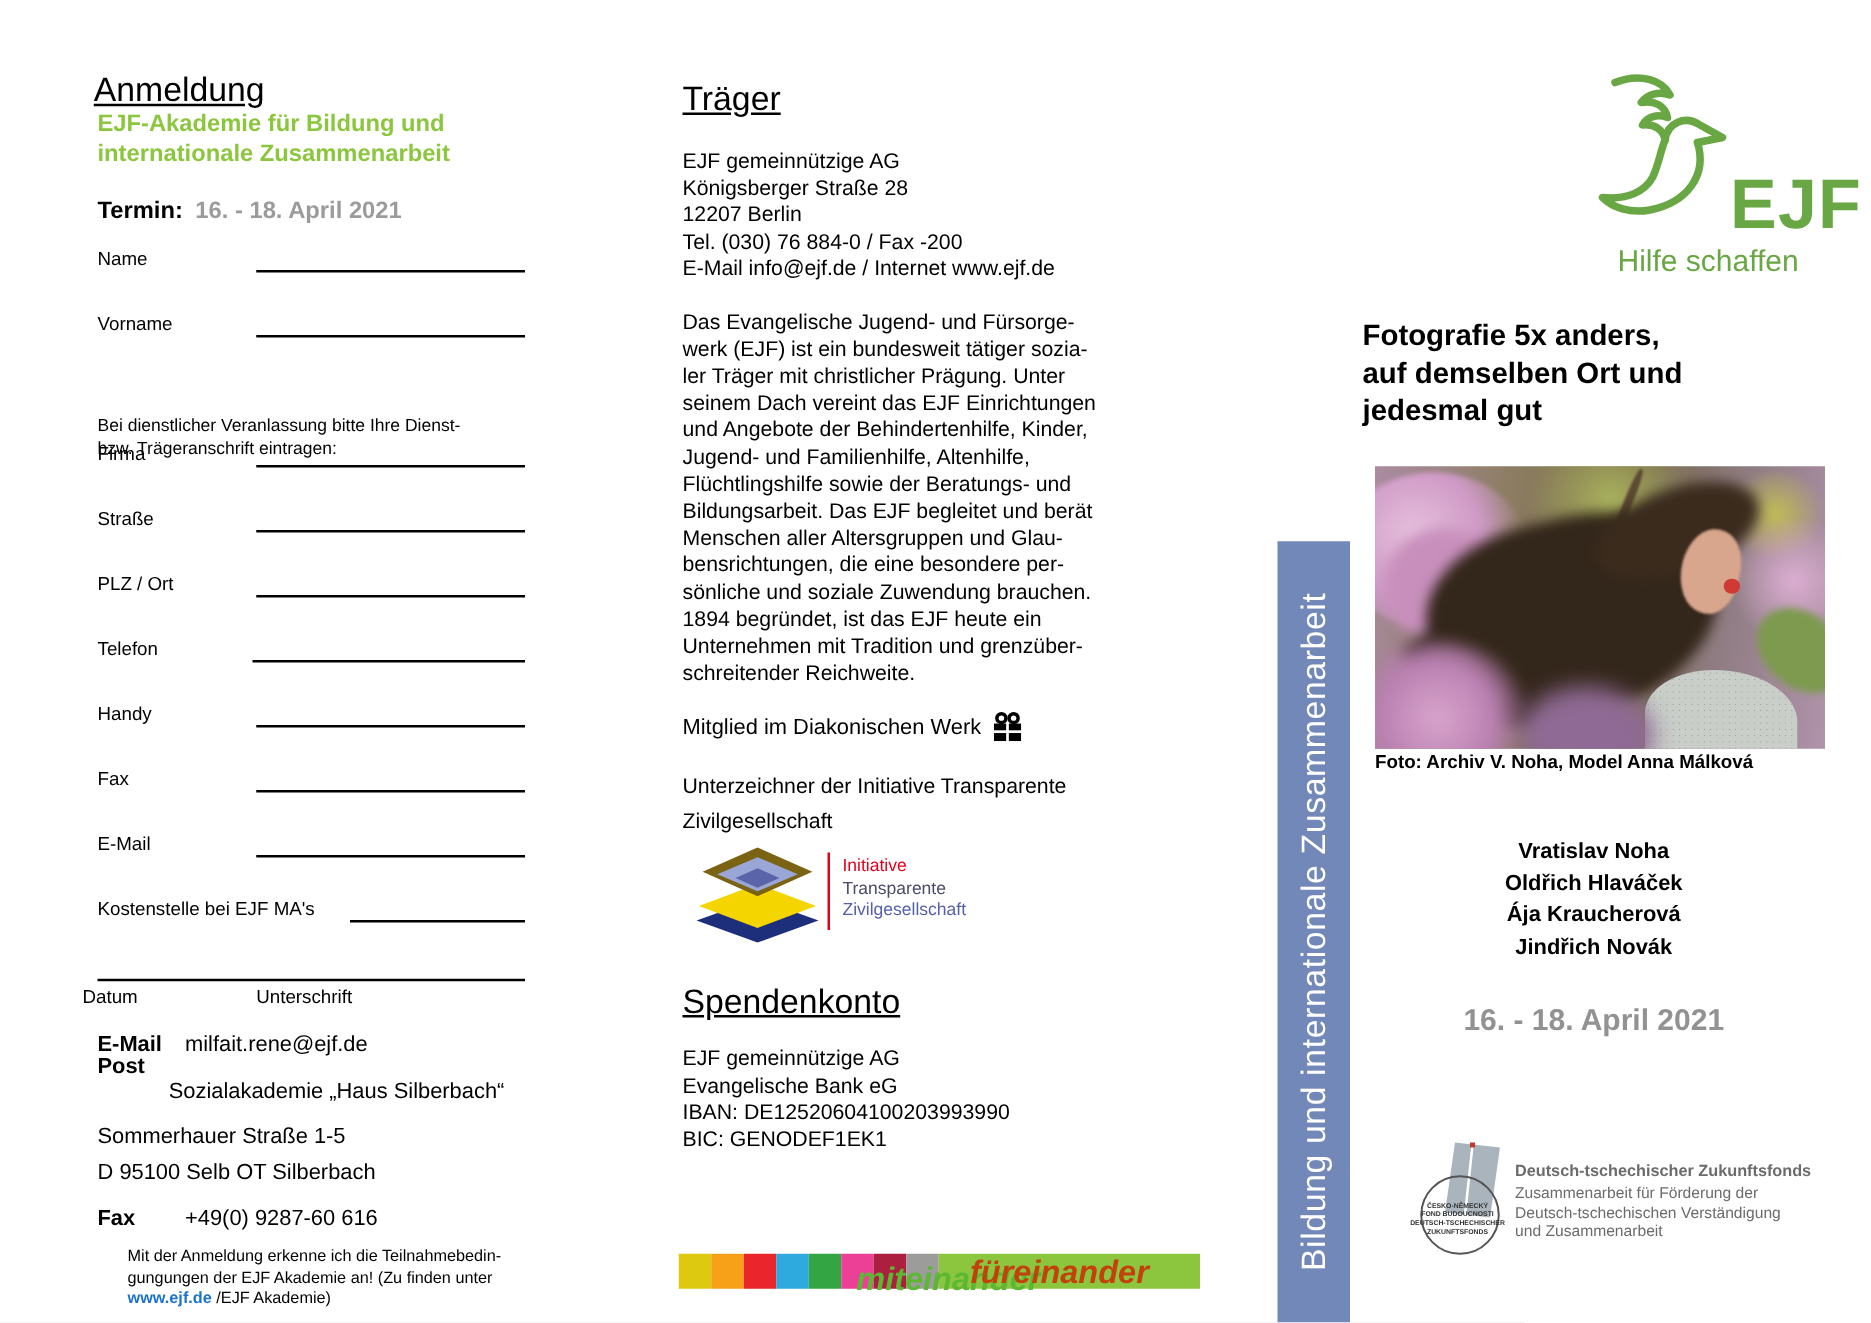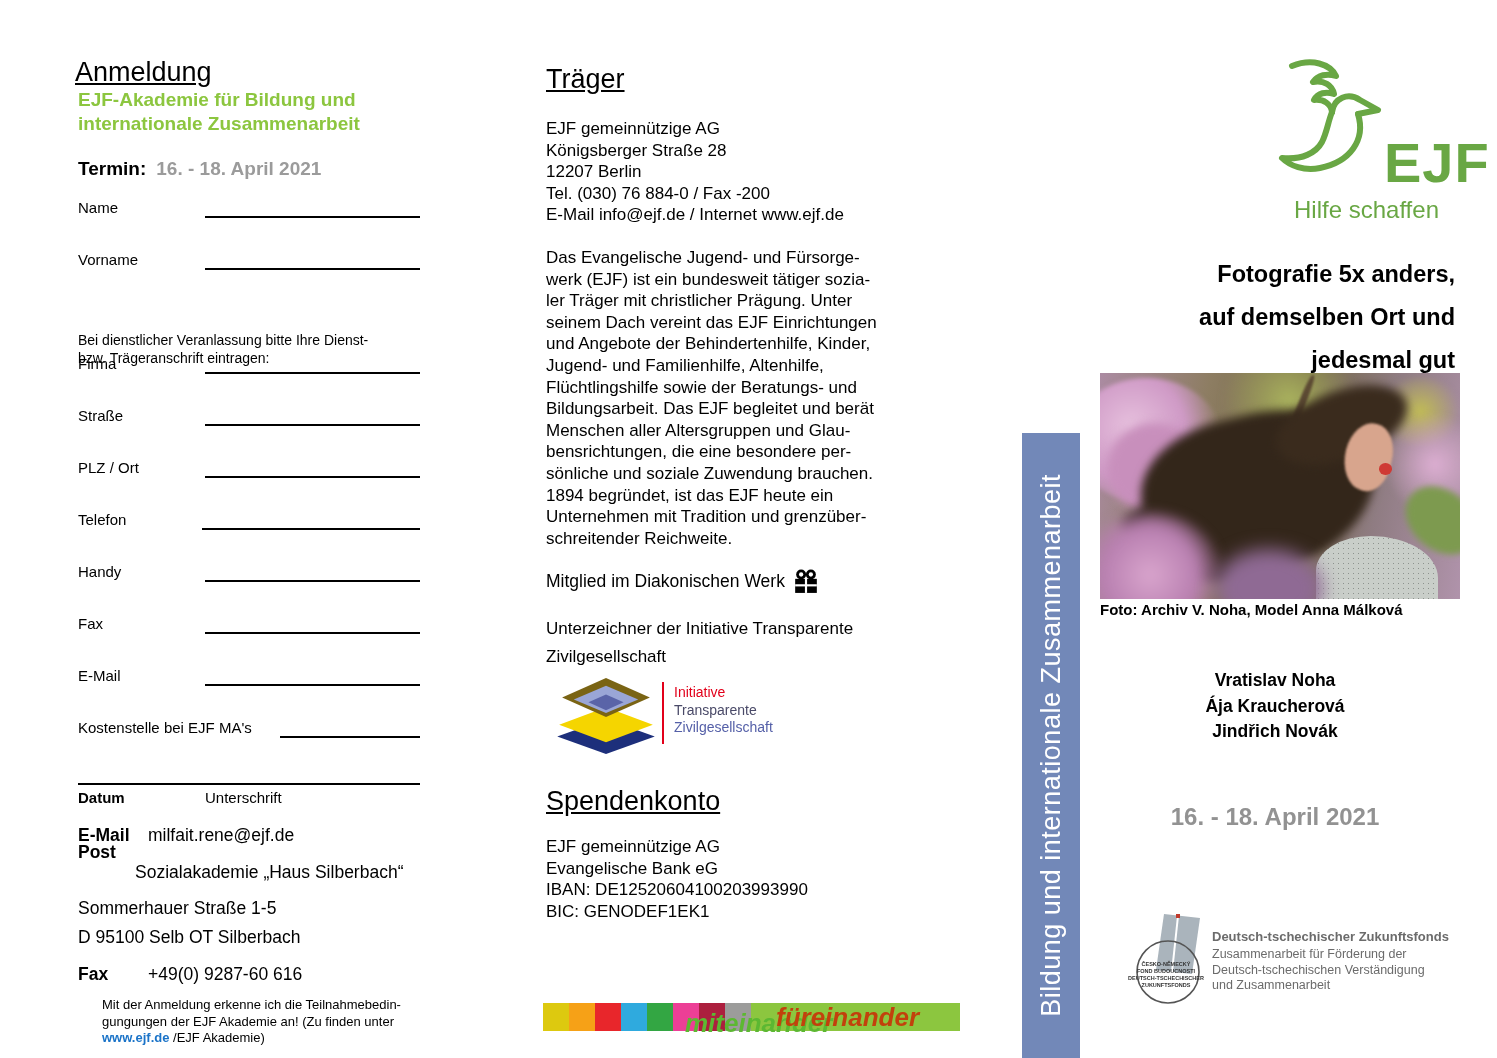--- a/index.html
+++ b/index.html
@@ -35,21 +35,21 @@
   .sq-bar{width:209px;height:28px;}
   .w-mit{font-size:26px;font-style:italic;font-weight:bold;color:#5cb832;}
   .w-fuer{font-size:26px;font-style:italic;font-weight:600;color:#c2410c;}
 
   
   .sidebar{background:#7288b8;}
   .sidebar-inner{position:absolute;inset:0;display:flex;align-items:center;justify-content:center;}
   .sidebar-text{writing-mode:vertical-rl;transform:rotate(180deg);color:#fff;font-size:27px;letter-spacing:0.5px;}
   .ejf-word{font-size:56px;font-weight:bold;color:#69a744;letter-spacing:1px;}
   .ejf-tag{font-size:24px;font-weight:500;color:#69a744;}
-  .r-title{font-size:23.5px;line-height:43px;font-weight:bold;color:#000;text-align:right;}
+  .r-title{font-size:23.5px;line-height:30px;font-weight:bold;color:#000;text-align:left;}
   .photo{overflow:hidden;background:linear-gradient(100deg,#ab8ba2 0%,#8d7d62 28%,#746748 52%,#8f7c82 75%,#b093ab 100%);}
   .ph{position:absolute;border-radius:50%;}
   .b-magnolia-tl{left:-8%;top:2%;width:42%;height:55%;background:radial-gradient(circle at 40% 40%,#e7c1de 0%,#cf9ac6 45%,rgba(207,154,198,0) 75%);filter:blur(2px);}
   .b-petal-l{left:2%;top:22%;width:26%;height:40%;background:#c88fbc;filter:blur(5px);}
   .b-bokeh-top{left:30%;top:-10%;width:45%;height:45%;background:radial-gradient(circle,#aab35e 0%,rgba(170,179,94,0) 70%);filter:blur(4px);}
   .b-yellow-r{left:78%;top:2%;width:22%;height:30%;background:radial-gradient(circle,#c2bd55,rgba(194,189,85,0) 75%);filter:blur(3px);}
   .b-pink-r{left:80%;top:18%;width:26%;height:45%;background:radial-gradient(circle,#dcaed2,rgba(220,174,210,0) 75%);filter:blur(3px);}
   .branch-t{left:55%;top:0;width:2%;height:28%;background:#5c4a33;transform:rotate(22deg);filter:blur(1px);border-radius:40%;}
   .hair-main{left:12%;top:18%;width:65%;height:70%;background:#33261a;border-radius:45% 55% 60% 40%;transform:rotate(-14deg);filter:blur(5px);}
   .hair-streak{left:6%;top:52%;width:45%;height:22%;background:#2a1e14;transform:rotate(-8deg);filter:blur(6px);}
@@ -106,21 +106,21 @@
   <div class="abs f-label" style="left:78px;top:615px;">Fax</div>
   <div class="input-line" style="left:205px;top:632px;width:215px;"></div>
 
   <div class="abs f-label" style="left:78px;top:667px;">E-Mail</div>
   <div class="input-line" style="left:205px;top:684px;width:215px;"></div>
 
   <div class="abs f-label" style="left:78px;top:719px;">Kostenstelle bei EJF MA's</div>
   <div class="input-line" style="left:280px;top:736px;width:140px;"></div>
 
   <div class="input-line" style="left:78px;top:783px;width:342px;"></div>
-  <div class="abs sig-label" style="left:78px;top:789px;font-weight:bold;">Datum</div>
+  <div class="abs sig-label" style="left:66px;top:789px;">Datum</div>
   <div class="abs sig-label" style="left:205px;top:789px;">Unterschrift</div>
 
   <div class="abs contact-label" style="left:78px;top:825px;">E-Mail</div>
   <div class="abs contact-value" style="left:148px;top:825px;">milfait.rene@ejf.de</div>
 
   <div class="abs contact-label" style="left:78px;top:842px;">Post</div>
   <div class="abs contact-value" style="left:135px;top:862px;">Sozialakademie „Haus Silberbach“</div>
   <div class="abs contact-value" style="left:78px;top:898px;">Sommerhauer Straße 1-5</div>
   <div class="abs contact-value" style="left:78px;top:927px;">D 95100 Selb OT Silberbach</div>
 
@@ -241,20 +241,21 @@
     <div class="ph lips"></div>
     <div class="ph dress"></div>
     <div class="ph b-blossom-bl"></div>
     <div class="ph b-purple-b"></div>
     <div class="ph leaf-r"></div>
   </div>
   <div class="abs caption" style="left:1100px;top:601px;text-align:right;">Foto: Archiv V. Noha, Model Anna Málková</div>
 
   <div class="abs names" style="left:1090px;top:668px;width:370px;">
     <div>Vratislav Noha</div>
+    <div>Oldřich Hlaváček</div>
     <div>Ája Kraucherová</div>
     <div>Jindřich Novák</div>
   </div>
 
   <div class="abs r-date" style="left:1090px;top:803px;width:370px;">16. - 18. April 2021</div>
 
   <div class="abs" style="left:1128px;top:912px;width:90px;height:95px;">
     <svg width="90" height="95" viewBox="0 0 90 95">
       <polygon points="36,2 72,6 64,62 28,58" fill="#aab4bc"></polygon>
       <path d="M50 4 L44 60" stroke="#ffffff" stroke-width="2" fill="none"></path>

